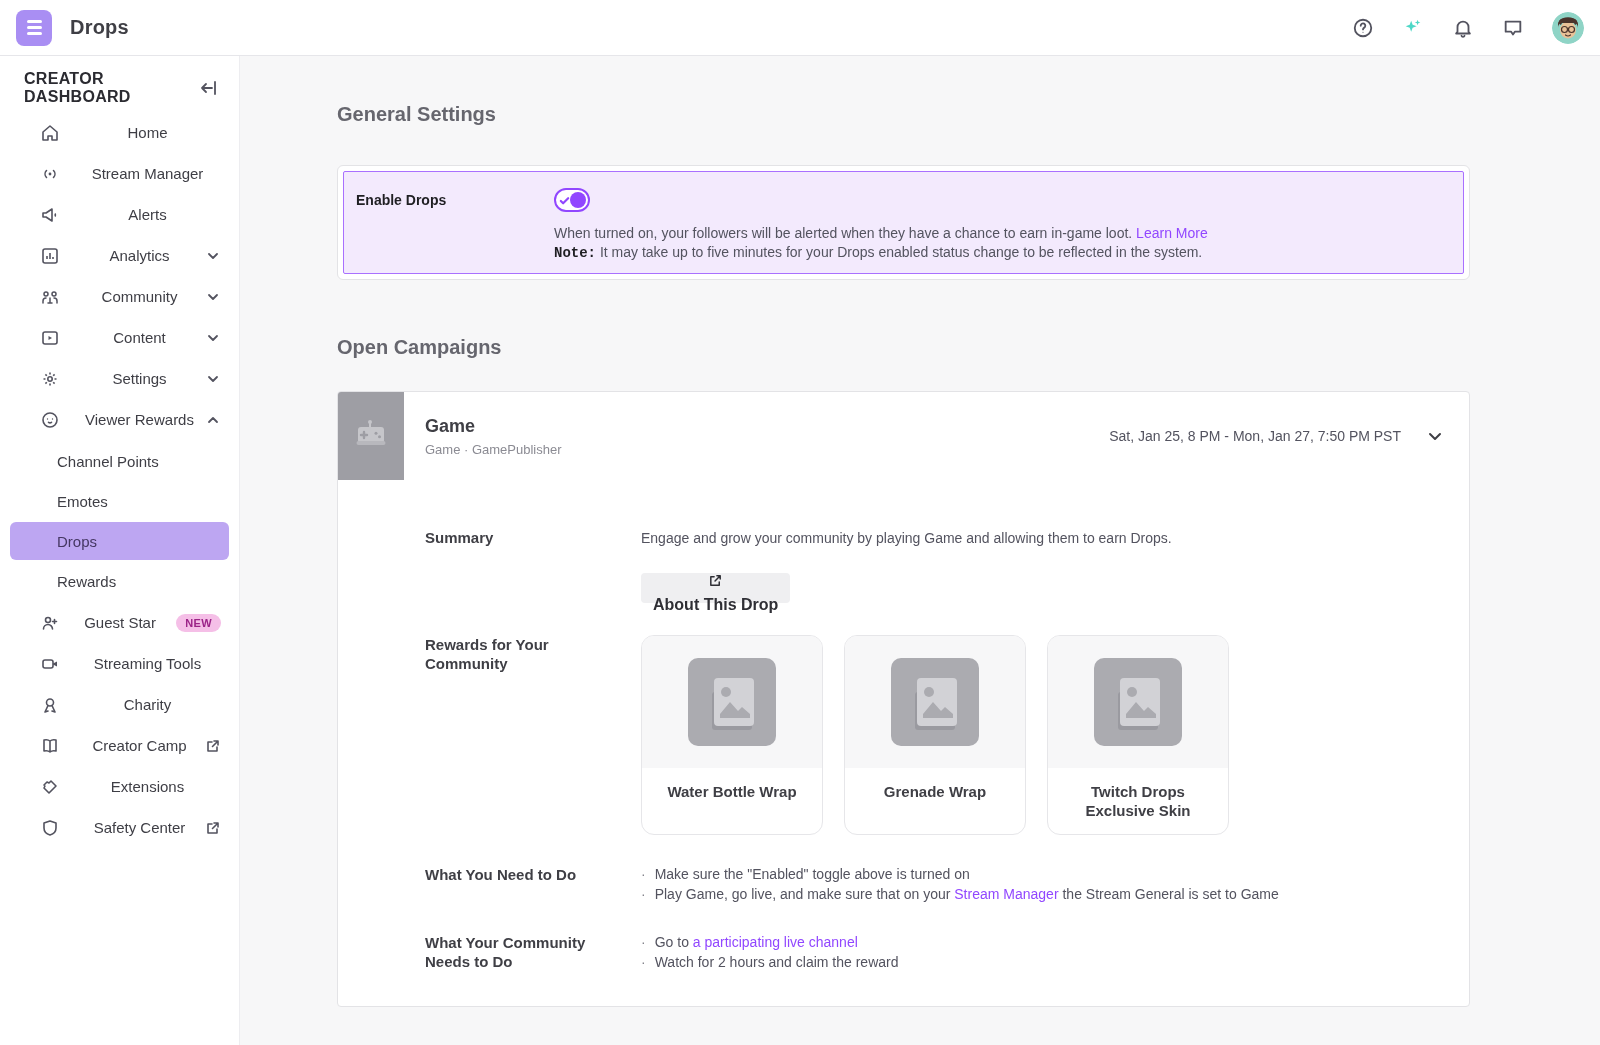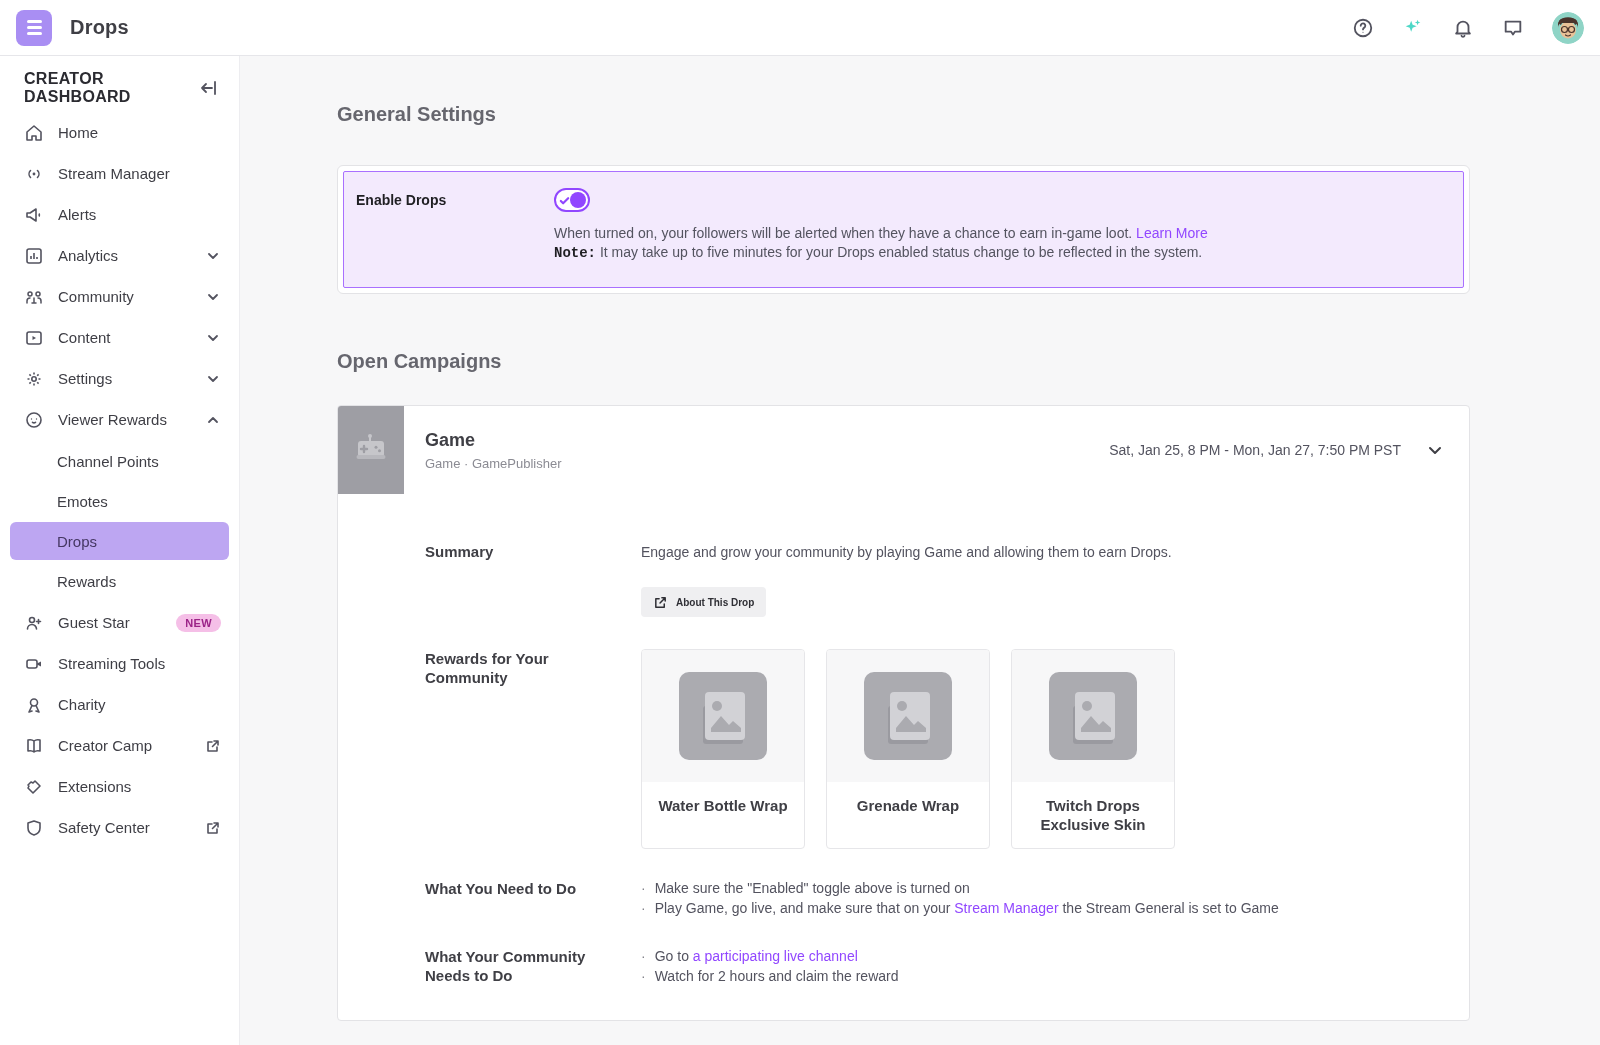--- a/index.html
+++ b/index.html
@@ -32,22 +32,22 @@
 
   
   .sidebar {
     position:absolute; top:56px; left:0; width:240px; bottom:0;
     background:#ffffff; border-right:1px solid #ededf0; padding-top:14px;
   }
   .sb-header { display:flex; align-items:center; padding:0 20px 6px 24px; }
   .sb-header-label { font-size:16px; font-weight:700; color:#2b2b31; letter-spacing:.3px; }
   .sb-collapse { margin-left:auto; cursor:pointer; }
   .sb-item {
-    display:flex; align-items:center; height:41px; padding:0 18px 0 24px;
-    cursor:pointer; font-size:15px; color:#3e3e45;
+    display:flex; align-items:center; height:41px; padding:0 18px 0 40px;
+    cursor:pointer; font-size:15px; color:#3e3e45;text-align:center;
   }
   .sb-item .sb-ic { width:20px; height:20px; margin-right:14px; flex:0 0 20px; }
   .sb-item .sb-label { flex:1 1 auto; white-space:nowrap; }
   .sb-item .sb-chev { margin-left:auto; }
   .sb-sub {
     display:flex; align-items:center; height:38px; margin:2px 10px;
     padding-left:47px; border-radius:6px; cursor:pointer; font-size:15px; color:#3e3e45;
   }
   .sb-sub.selected { background:#bda6f2; color:#453763; font-weight:400; }
   .badge-new {
@@ -62,21 +62,21 @@
   .section-heading { font-size:20px; font-weight:700; color:#66666e; }
   .h-general { margin-top:47px; }
   .h-campaigns { margin-top:56px; }
 
   .card {
     background:#fff; border:1px solid #e3e3e6; border-radius:6px;
   }
   .gs-card { margin-top:39px; padding:5px 5px; }
   .purple-banner {
     background:#f3eafd; border:1px solid #a970ff; border-radius:2px;
-    padding:16px 0 24px 12px;
+    padding:16px 0 10px 12px;
   }
   .gs-row { display:flex; align-items:flex-start; }
   .gs-label { width:198px; font-size:14px; font-weight:700; color:#1f1f23; padding-top:4px; }
   .toggle {
     width:36px; height:24px; border:2px solid #9147ff; border-radius:12px;
     background:#fff; position:relative; cursor:pointer; flex:0 0 36px;
   }
   .toggle .check { position:absolute; left:3px; top:5px; }
   .toggle .knob { position:absolute; right:2px; top:2px; width:16px; height:16px; border-radius:50%; background:#9147ff; }
   .gs-desc { margin-top:12px; font-size:14px; color:#53535f; line-height:19px; }
@@ -102,25 +102,25 @@
   .enabled-label { width:219px; font-size:15px; font-weight:700; color:#1f1f23; }
 
   .detail-row { display:flex; margin-left:76px; margin-top:28px; }
   .detail-label { width:216px; flex:0 0 216px; font-size:15px; font-weight:700; color:#3f3f45; line-height:19px; }
   .detail-label .lbl-inner { max-width:165px; display:block; }
   .detail-body { flex:1 1 auto; }
   .summary-text { font-size:14px; color:#53535f; line-height:19px; padding-top:1px; }
   .about-btn {
     margin-top:25px; display:inline-flex; align-items:center; gap:8px;
     background:#efeff1; border:none; border-radius:4px; height:30px; padding:0 12px;
-    font-family:inherit; font-size:10px; font-weight:700; color:#2f2f35; cursor:pointer;
+    font-family:inherit; font-size:16px; font-weight:700; color:#2f2f35; cursor:pointer;flex-direction:column;
   }
 
   .rewards-row { display:flex; gap:21px; }
-  .reward-card { width:164px; height:200px; background:#fff; border:1px solid #e6e6e9; border-radius:4px; overflow:hidden; }
+  .reward-card { width:182px; height:200px; background:#fff; border:1px solid #e6e6e9; border-radius:13px; overflow:hidden; }
   .reward-img { height:132px; background:#f7f7f8; display:flex; align-items:center; justify-content:center; }
   .reward-name { padding:14px 10px 0 10px; text-align:center; font-size:15px; font-weight:700; color:#3f3f45; line-height:19px; }
 
   .bullet-list { font-size:14px; color:#53535f; line-height:19px; }
   .bullet-item { display:flex; }
   .bullet-item + .bullet-item { margin-top:1px; }
   .bullet-item::before { content:"·"; color:#84848c; margin-right:9px; }
   .bullet-item .link { color:#9147ff; cursor:pointer; white-space:pre; }
   .bullet-item span { white-space:pre-wrap; }
 </style>

